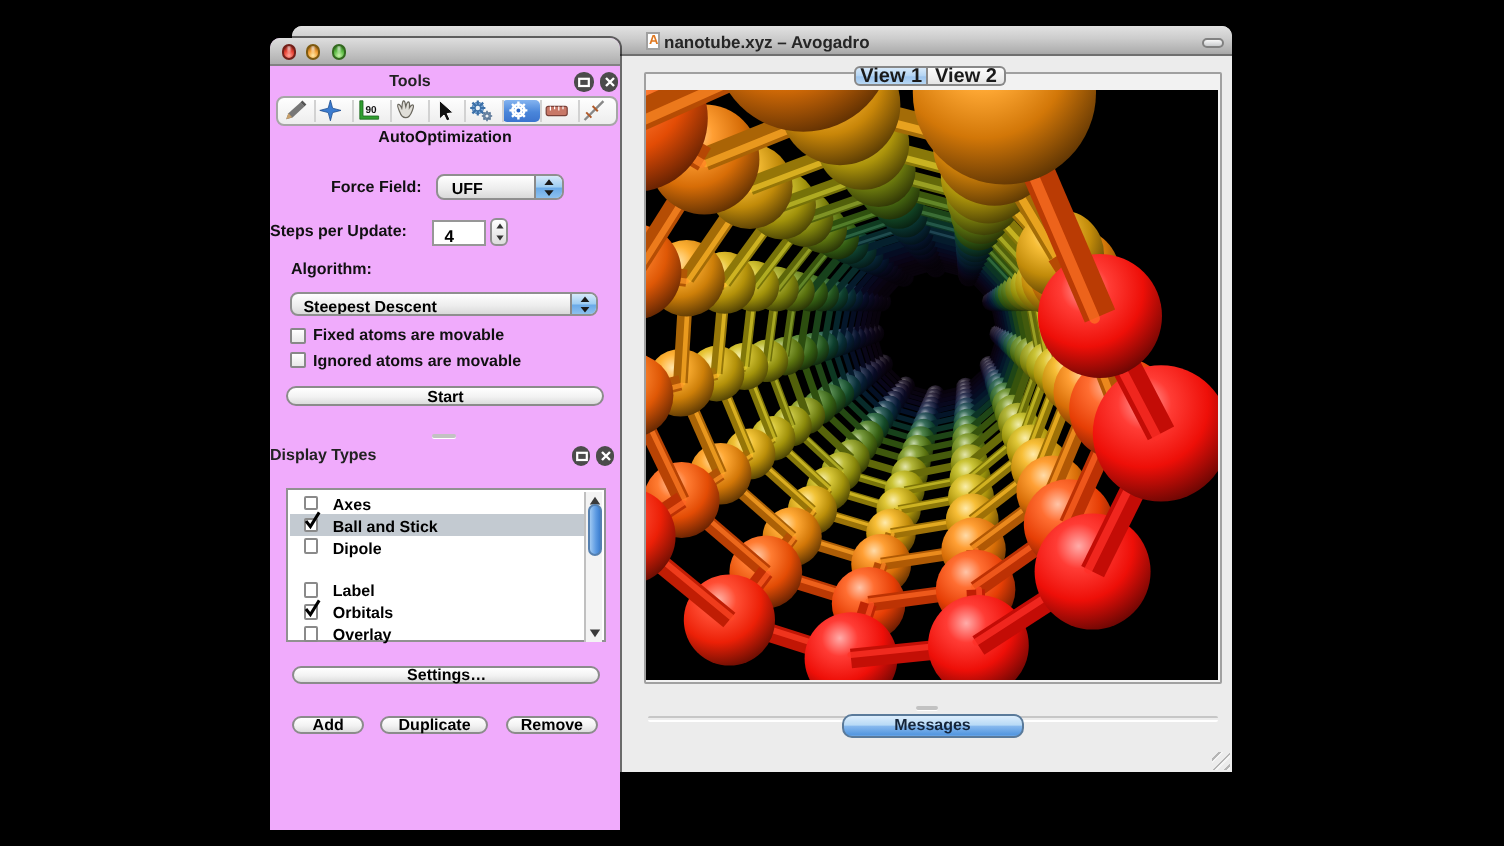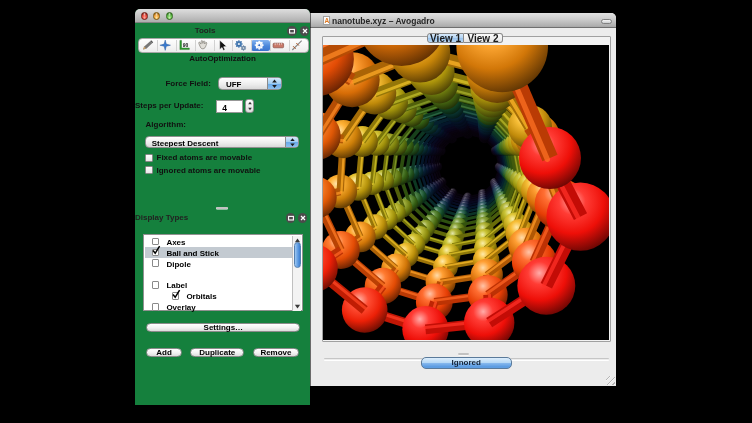--- a/index.html
+++ b/index.html
@@ -29,21 +29,21 @@
 
 #groove{left:178px;top:345.3px;width:285px;height:3px;background:transparent;
  border-top:1px solid #c6c6c6;border-bottom:1px solid #fff;border-radius:1px}
 #msgbtn{left:274.5px;top:344px;width:91.5px;height:11.5px;border-radius:5px;
  border:1px solid #5a7a9a;
  background:linear-gradient(#dcedfc,#b8daf6 45%,#86b8ee 52%,#5598e0 92%,#6ca6e6);
  font-size:8px;font-weight:bold;color:#15253a;text-align:center;line-height:10px}
 #grip{right:1px;bottom:1px;width:9px;height:9px;
  background:repeating-linear-gradient(135deg,transparent 0 2.2px,#b5b5b5 2.2px 3.2px,#f5f5f5 3.2px 4.2px)}
 
-#palwin{left:135px;top:9px;width:175px;height:396px;background:#15803d;
+#palwin{left:135px;top:19px;width:175px;height:396px;background:#f0abfc;
  border-radius:5px 5px 0 0;box-shadow:0 0 0 1px rgba(0,0,0,.55)}
 #ptitle{left:0;top:0;width:175px;height:13.5px;border-radius:5px 5px 0 0;
  background:linear-gradient(#dedede,#c6c6c6 50%,#aeaeae);border-bottom:1px solid #828282}
 .tl{top:3.4px;width:7.2px;height:7.2px;border-radius:50%;position:absolute}
 #tlr{left:5.5px;background:radial-gradient(ellipse at 50% 20%,rgba(255,255,255,.7),rgba(255,255,255,0) 42%),radial-gradient(circle at 50% 78%,#ffa89e,#e94537 45%,#7e150d 92%);border:.5px solid #73201a}
 #tlo{left:18.2px;background:radial-gradient(ellipse at 50% 20%,rgba(255,255,255,.7),rgba(255,255,255,0) 42%),radial-gradient(circle at 50% 78%,#ffeaa8,#f2a238 45%,#8d5207 92%);border:.5px solid #7d5a10}
 #tlg{left:30.9px;background:radial-gradient(ellipse at 50% 20%,rgba(255,255,255,.7),rgba(255,255,255,0) 42%),radial-gradient(circle at 50% 78%,#ccf2ae,#62c04a 45%,#266f14 92%);border:.5px solid #33691f}
 .hdr{position:absolute;font-size:8px;font-weight:bold;color:#222;line-height:9px}
 .rbtn{position:absolute;width:9.6px;height:9.6px;border-radius:50%;background:#4b4b4b}
 .rbtn svg{position:absolute;left:0;top:0}
@@ -1149,21 +1149,21 @@
           <circle cx="227.0" cy="113.0" r="31.0" fill="url(#g1)"></circle>
           <line x1="179.2" y1="1.4" x2="227.0" y2="113.0" stroke="#ba3b04" stroke-width="16.5"></line>
           <line x1="176.5" y1="2.6" x2="224.3" y2="114.2" stroke="#ff7123" stroke-width="5.3" stroke-linecap="round" opacity="0.75"></line>
           <line x1="78.6" y1="-23.7" x2="179.2" y2="1.4" stroke="#ae5d06" stroke-width="16.9"></line>
           <line x1="77.9" y1="-20.7" x2="178.4" y2="4.4" stroke="#ffa127" stroke-width="5.4" stroke-linecap="round" opacity="0.75"></line>
           <circle cx="78.6" cy="-23.7" r="44.6" fill="url(#g4)"></circle>
           <circle cx="179.2" cy="1.4" r="45.8" fill="url(#g0)"></circle>
         </svg></div>
   <div id="groove" class="abs"></div>
   <div class="abs" style="left:312px;top:339.5px;width:11px;height:2.2px;border-radius:1px;background:#c2c2c2;box-shadow:0 .5px 0 #fff"></div>
-  <div id="msgbtn" class="abs">Ignored</div>
+  <div id="msgbtn" class="abs">Messages</div>
   <div id="grip" class="abs"></div>
 </div>
 
 <div id="palwin" class="abs">
   <div id="ptitle" class="abs"></div>
   <div id="tlr" class="tl"></div>
       <div id="tlo" class="tl"></div>
       <div id="tlg" class="tl"></div>
   <div class="hdr" style="left:0;width:140px;text-align:center;top:17.4px">Tools</div>
   <div class="rbtn" style="left:152.2px;top:17.1px">
@@ -1267,20 +1267,21 @@
             <path d="M6.5 9.2l2.2-2.7H4.3z" fill="#1a1a1a"></path>
           </svg>
         </div>
   </div>
 
   <div class="cb" style="left:10.2px;top:145px"></div>
   <div class="lbl" style="left:21.5px;top:144.4px">Fixed atoms are movable</div>
   <div class="cb" style="left:10.2px;top:157.2px"></div>
   <div class="lbl" style="left:21.5px;top:156.6px">Ignored atoms are movable</div>
 
+  <div class="pill" style="left:8.4px;top:174.1px;width:158.7px;height:10.4px;line-height:9px">Start</div>
 
   <div class="abs" style="left:81px;top:197.5px;width:12px;height:2.4px;border-radius:1.2px;background:#c2c2c2;box-shadow:0 .5px 0 #fff"></div>
 
   <div class="hdr" style="left:0;width:149.4px;text-align:left;top:204.3px">Display Types</div>
   <div class="rbtn" style="left:150.5px;top:204.2px">
     <svg width="10" height="10" viewBox="0 0 10 10">
           <rect x="2.6" y="3.4" width="4.8" height="3.6" fill="none" stroke="#fff" stroke-width="1.1"></rect>
         </svg>
   </div>
   <div class="rbtn" style="left:162.9px;top:204.2px">
@@ -1302,21 +1303,21 @@
           <span class="t">Ball and Stick</span>
         </div>
     <div class="row" style="top:22.8px;">
           <span class="cb2"></span>
           <span class="t">Dipole</span>
         </div>
     <div class="row" style="top:44.6px;">
           <span class="cb2"></span>
           <span class="t">Label</span>
         </div>
-    <div class="row" style="top:55.5px;margin-left:20px;">
+    <div class="row" style="top:55.5px;">
           <span class="cb2"></span>
           <svg style="position:absolute;left:6px;top:-2px" width="11" height="11" viewBox="0 0 11 11">
             <path d="M2 5.5l2.2 2.8L8.6 1.2" fill="none" stroke="#000" stroke-width="1.5"></path>
           </svg>
           <span class="t">Orbitals</span>
         </div>
     <div class="row" style="top:66.4px;">
           <span class="cb2"></span>
           <span class="t">Overlay</span>
         </div>

